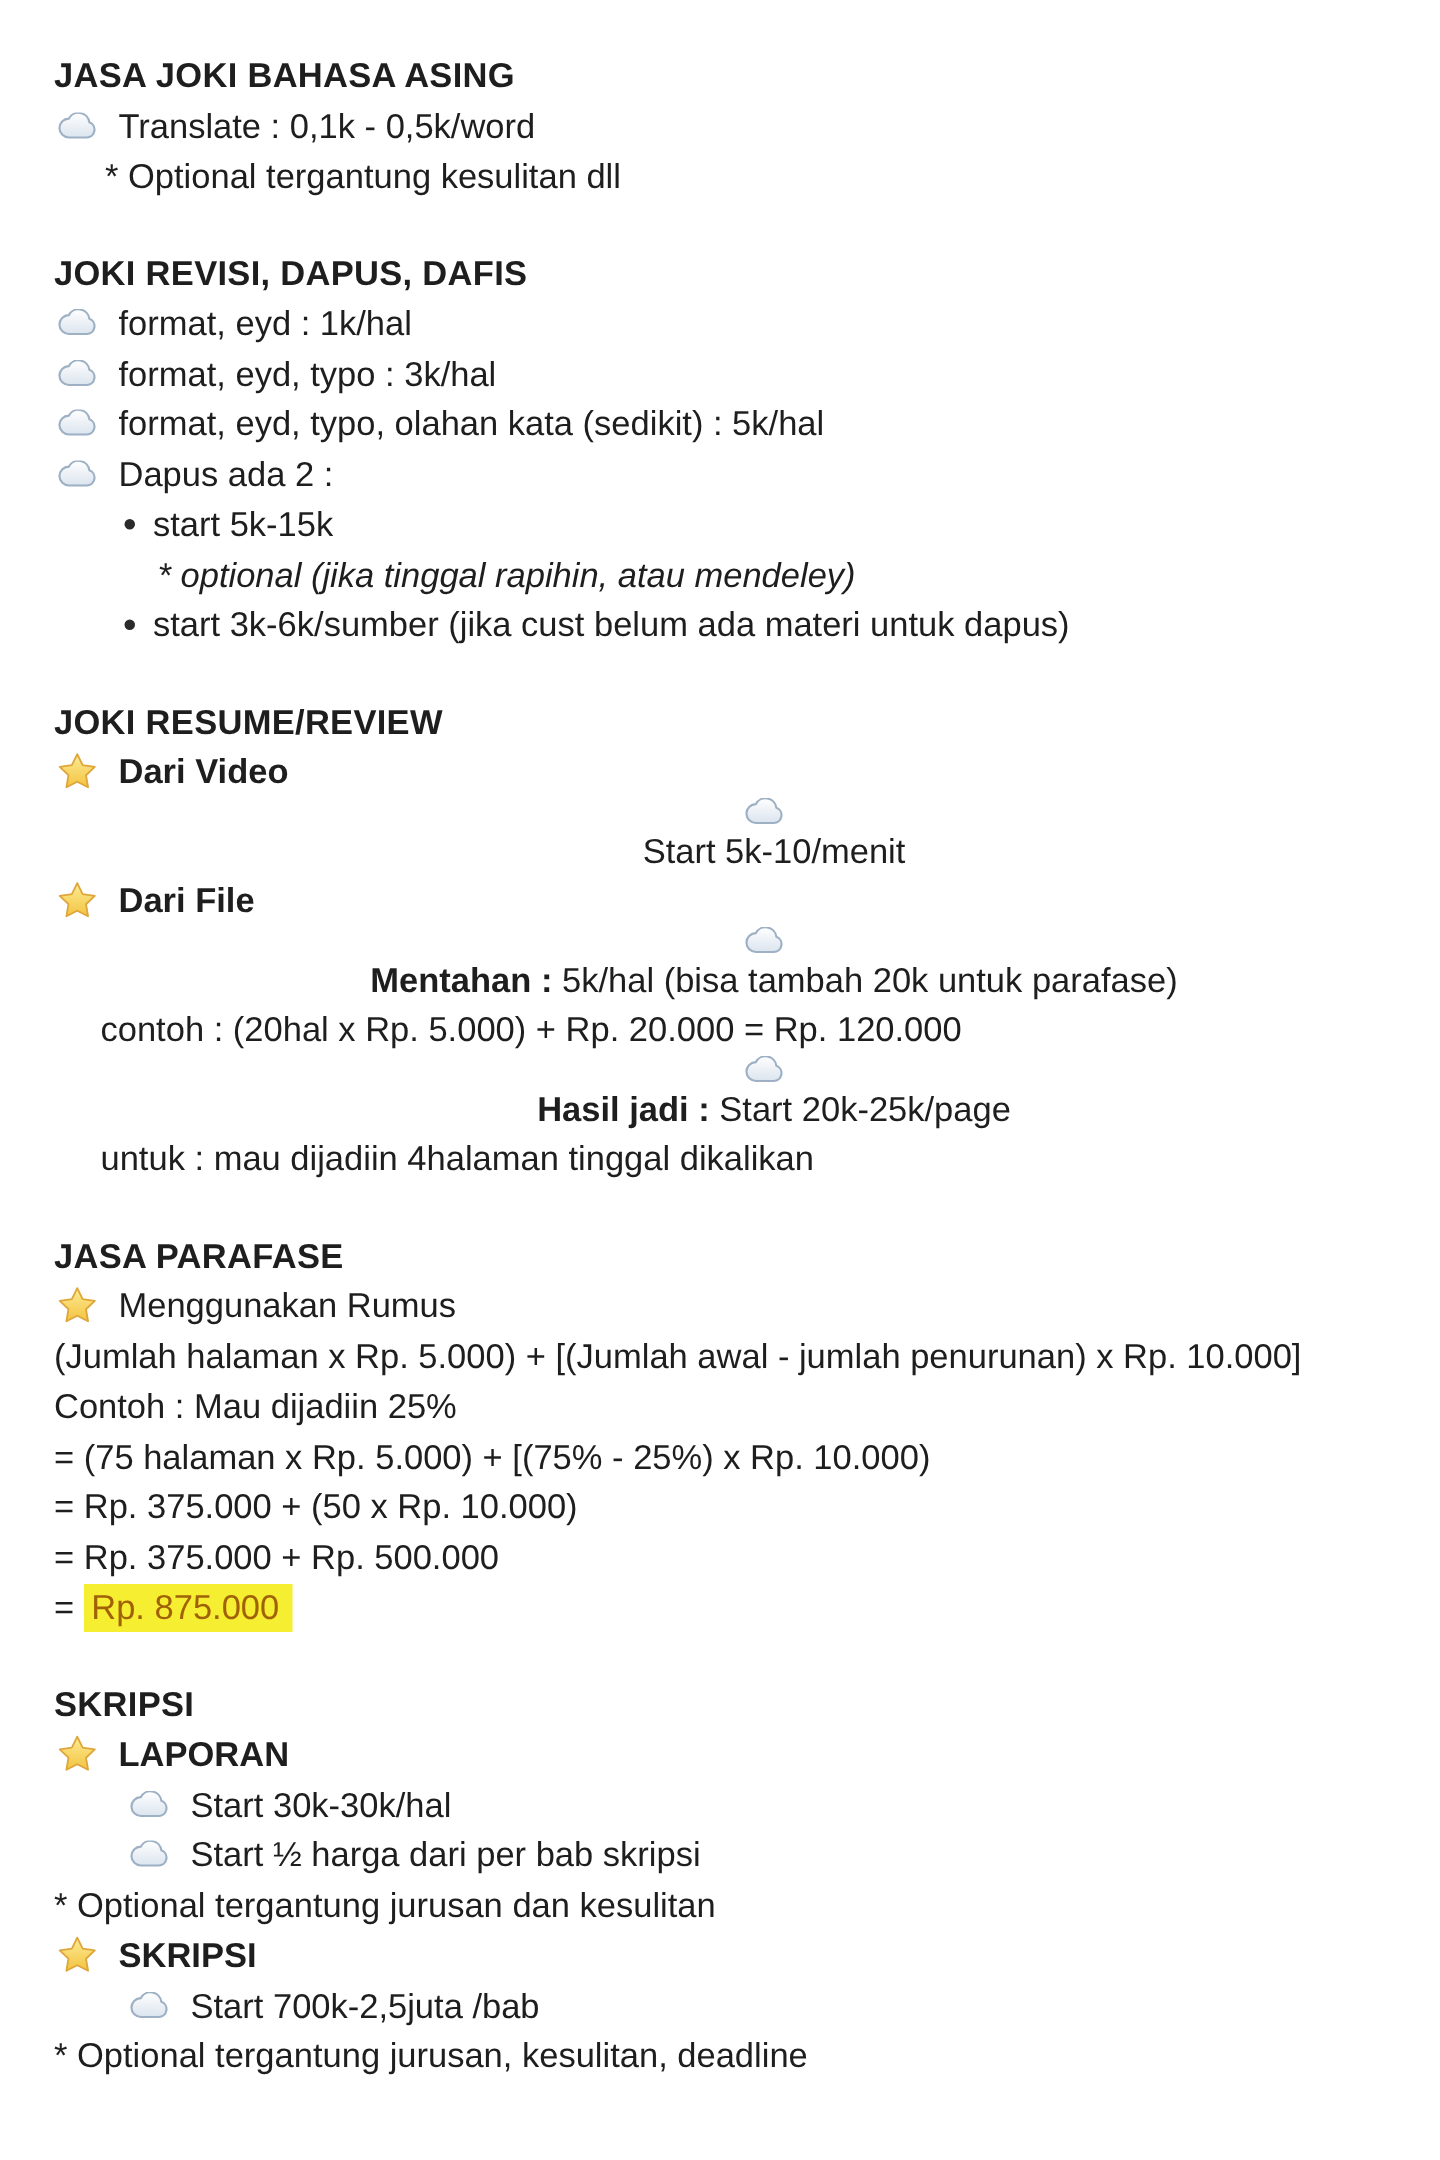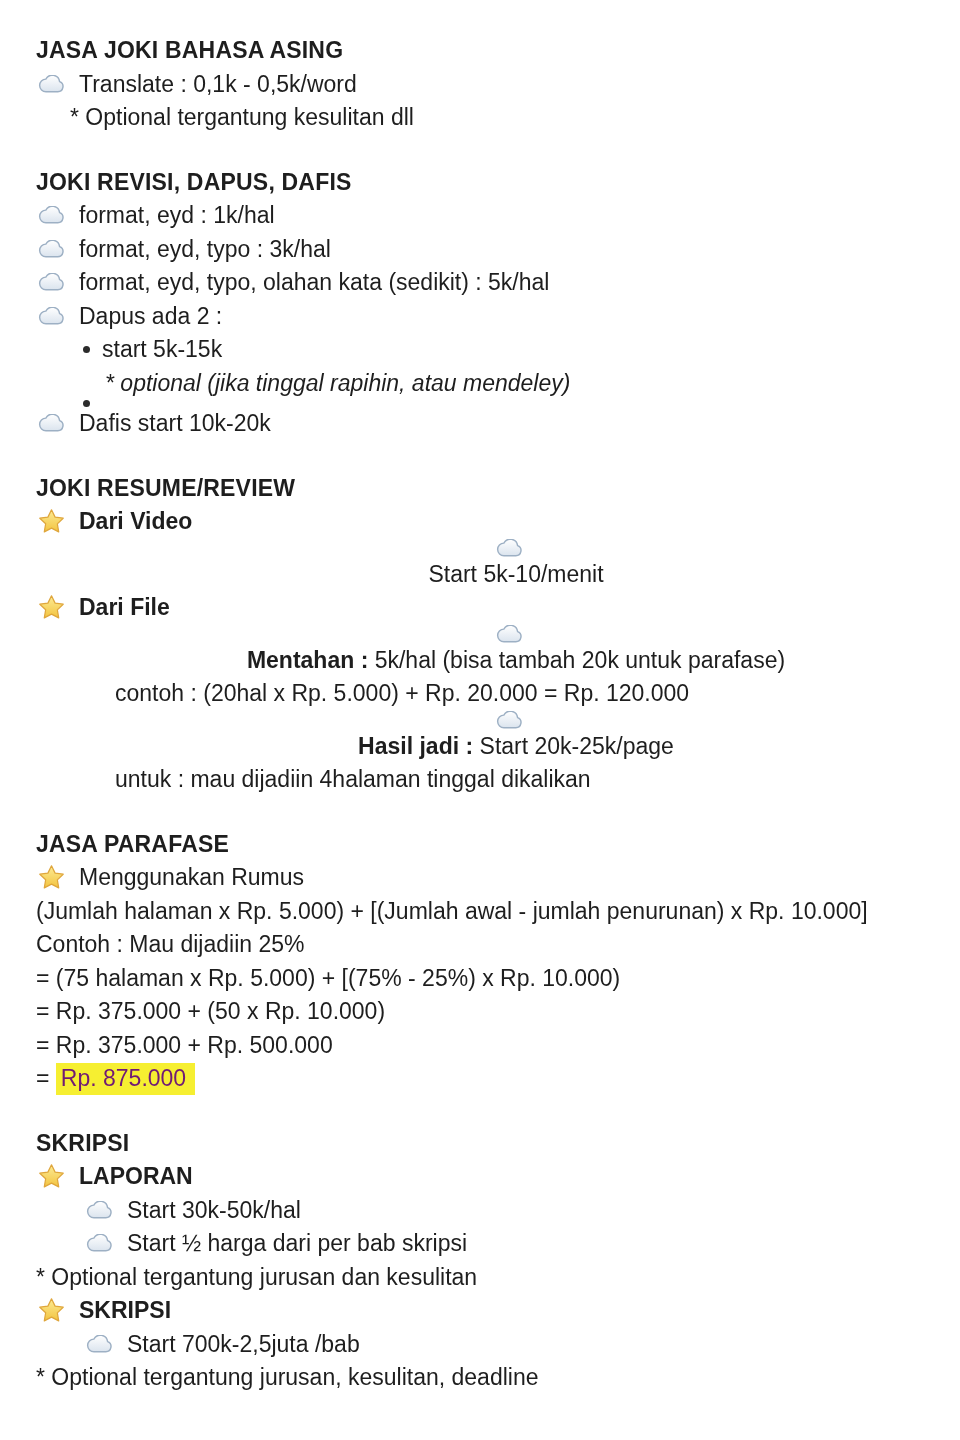--- a/index.html
+++ b/index.html
@@ -21,28 +21,28 @@
     align-items:center;
   }
   .heading{font-weight:700;letter-spacing:.2px;}
   .ind-h,.ind-p0,.ind-n0{padding-left:36px;}
   .ind-i1{padding-left:38px;}
   .ind-n1{padding-left:70px;}
   .ind-dot{padding-left:83px;}
   .ind-n2{padding-left:105px;font-style:italic;}
   .ind-n2b{padding-left:92px;}
   .ind-i2{padding-left:72px;flex-direction:column;}
-  .ind-c2{padding-left:115px;}
+  .ind-c2{padding-left:67px;}
   .ind-i3{padding-left:86px;}
   .icon{display:inline-flex;align-items:center;margin-right:14px;flex:none;}
   .icon.star svg{width:27px;height:27px;}
   .icon.cloud svg{width:27px;height:19px;}
   .dotmark{width:7px;height:7px;border-radius:50%;background:#2b2b2b;margin-right:12px;flex:none;}
   .txt b{font-weight:700;}
-  .hl{background:#f6ef31;color:#701a75;padding:2px 9px 4px 5px;}
+  .hl{background:#f6ef31;color:#a16207;padding:2px 9px 4px 5px;}
 </style>
 </head>
 <body>
 
 <svg width="0" height="0" style="position:absolute" aria-hidden="true">
   <defs>
     <linearGradient id="cloudGrad" x1="0" y1="0" x2="0" y2="1">
       <stop offset="0" stop-color="#ffffff"></stop>
       <stop offset="1" stop-color="#dbe4ee"></stop>
     </linearGradient>
@@ -104,28 +104,21 @@
       </div>
       <div class="line ind-dot">
         <span class="dotmark"></span>
         <span class="txt"><span>start 5k-15k</span></span>
       </div>
       <div class="line ind-n2">
         <span class="txt"><span>* optional (jika tinggal rapihin, atau mendeley)</span></span>
       </div>
       <div class="line ind-dot">
         <span class="dotmark"></span>
-      </div>
-      <div class="line ind-i1">
-        <span class="icon cloud">
-  <svg viewBox="0 0 32 22" aria-hidden="true">
-    <path d="M9.5 19.5h14a6.2 6.2 0 0 0 2.1-12A8.7 8.7 0 0 0 9.3 4.6 6 6 0 0 0 9.5 19.5Z" fill="url(#cloudGrad)" stroke="#9db0c4" stroke-width="1.7" stroke-linejoin="round"></path>
-  </svg>
-</span>
-        <span class="txt"><span>Dafis start 10k-20k</span></span>
+        <span class="txt"><span>start 3k-6k/sumber (jika cust belum ada materi untuk dapus)</span></span>
       </div>
     </section>
     <section class="section">
       <div class="line heading ind-h">JOKI RESUME/REVIEW</div>
       <div class="line ind-i1">
         <span class="icon star">
   <svg viewBox="0 0 24 24" aria-hidden="true">
     <path d="M12 1.6l3.2 6.5 7.2 1-5.2 5 1.2 7.1L12 17.9l-6.4 3.3L6.8 14 1.6 9.1l7.2-1z" fill="url(#starGrad)" stroke="#dfa63c" stroke-width="1.1" stroke-linejoin="round"></path>
   </svg>
 </span>
@@ -208,21 +201,21 @@
   </svg>
 </span>
         <span class="txt"><b>LAPORAN</b></span>
       </div>
       <div class="line ind-i3">
         <span class="icon cloud">
   <svg viewBox="0 0 32 22" aria-hidden="true">
     <path d="M9.5 19.5h14a6.2 6.2 0 0 0 2.1-12A8.7 8.7 0 0 0 9.3 4.6 6 6 0 0 0 9.5 19.5Z" fill="url(#cloudGrad)" stroke="#9db0c4" stroke-width="1.7" stroke-linejoin="round"></path>
   </svg>
 </span>
-        <span class="txt"><span>Start 30k-50k/hal</span></span>
+        <span class="txt"><span>Start 30k-30k/hal</span></span>
       </div>
       <div class="line ind-i3">
         <span class="icon cloud">
   <svg viewBox="0 0 32 22" aria-hidden="true">
     <path d="M9.5 19.5h14a6.2 6.2 0 0 0 2.1-12A8.7 8.7 0 0 0 9.3 4.6 6 6 0 0 0 9.5 19.5Z" fill="url(#cloudGrad)" stroke="#9db0c4" stroke-width="1.7" stroke-linejoin="round"></path>
   </svg>
 </span>
         <span class="txt"><span>Start ½ harga dari per bab skripsi</span></span>
       </div>
       <div class="line ind-n0">

